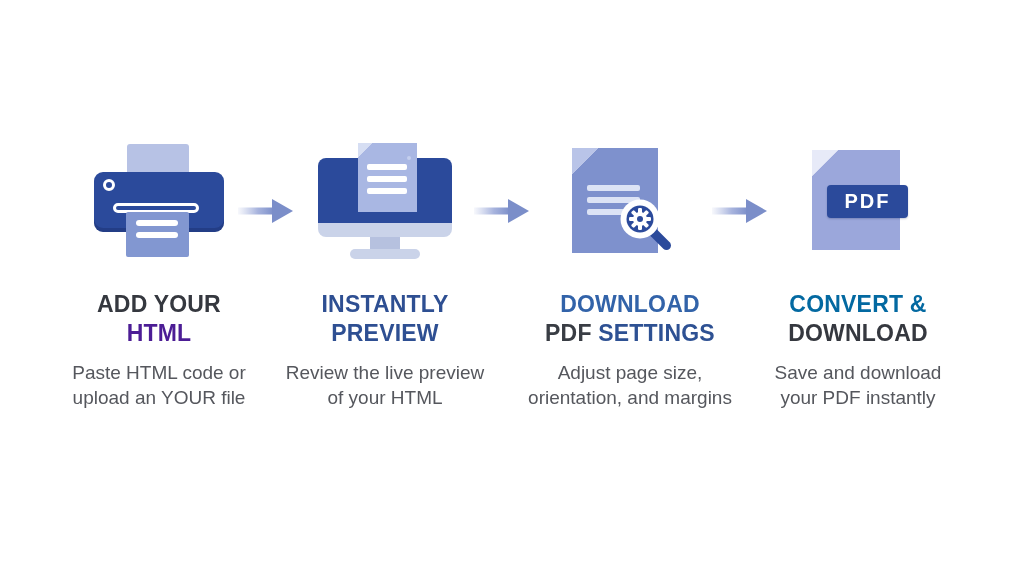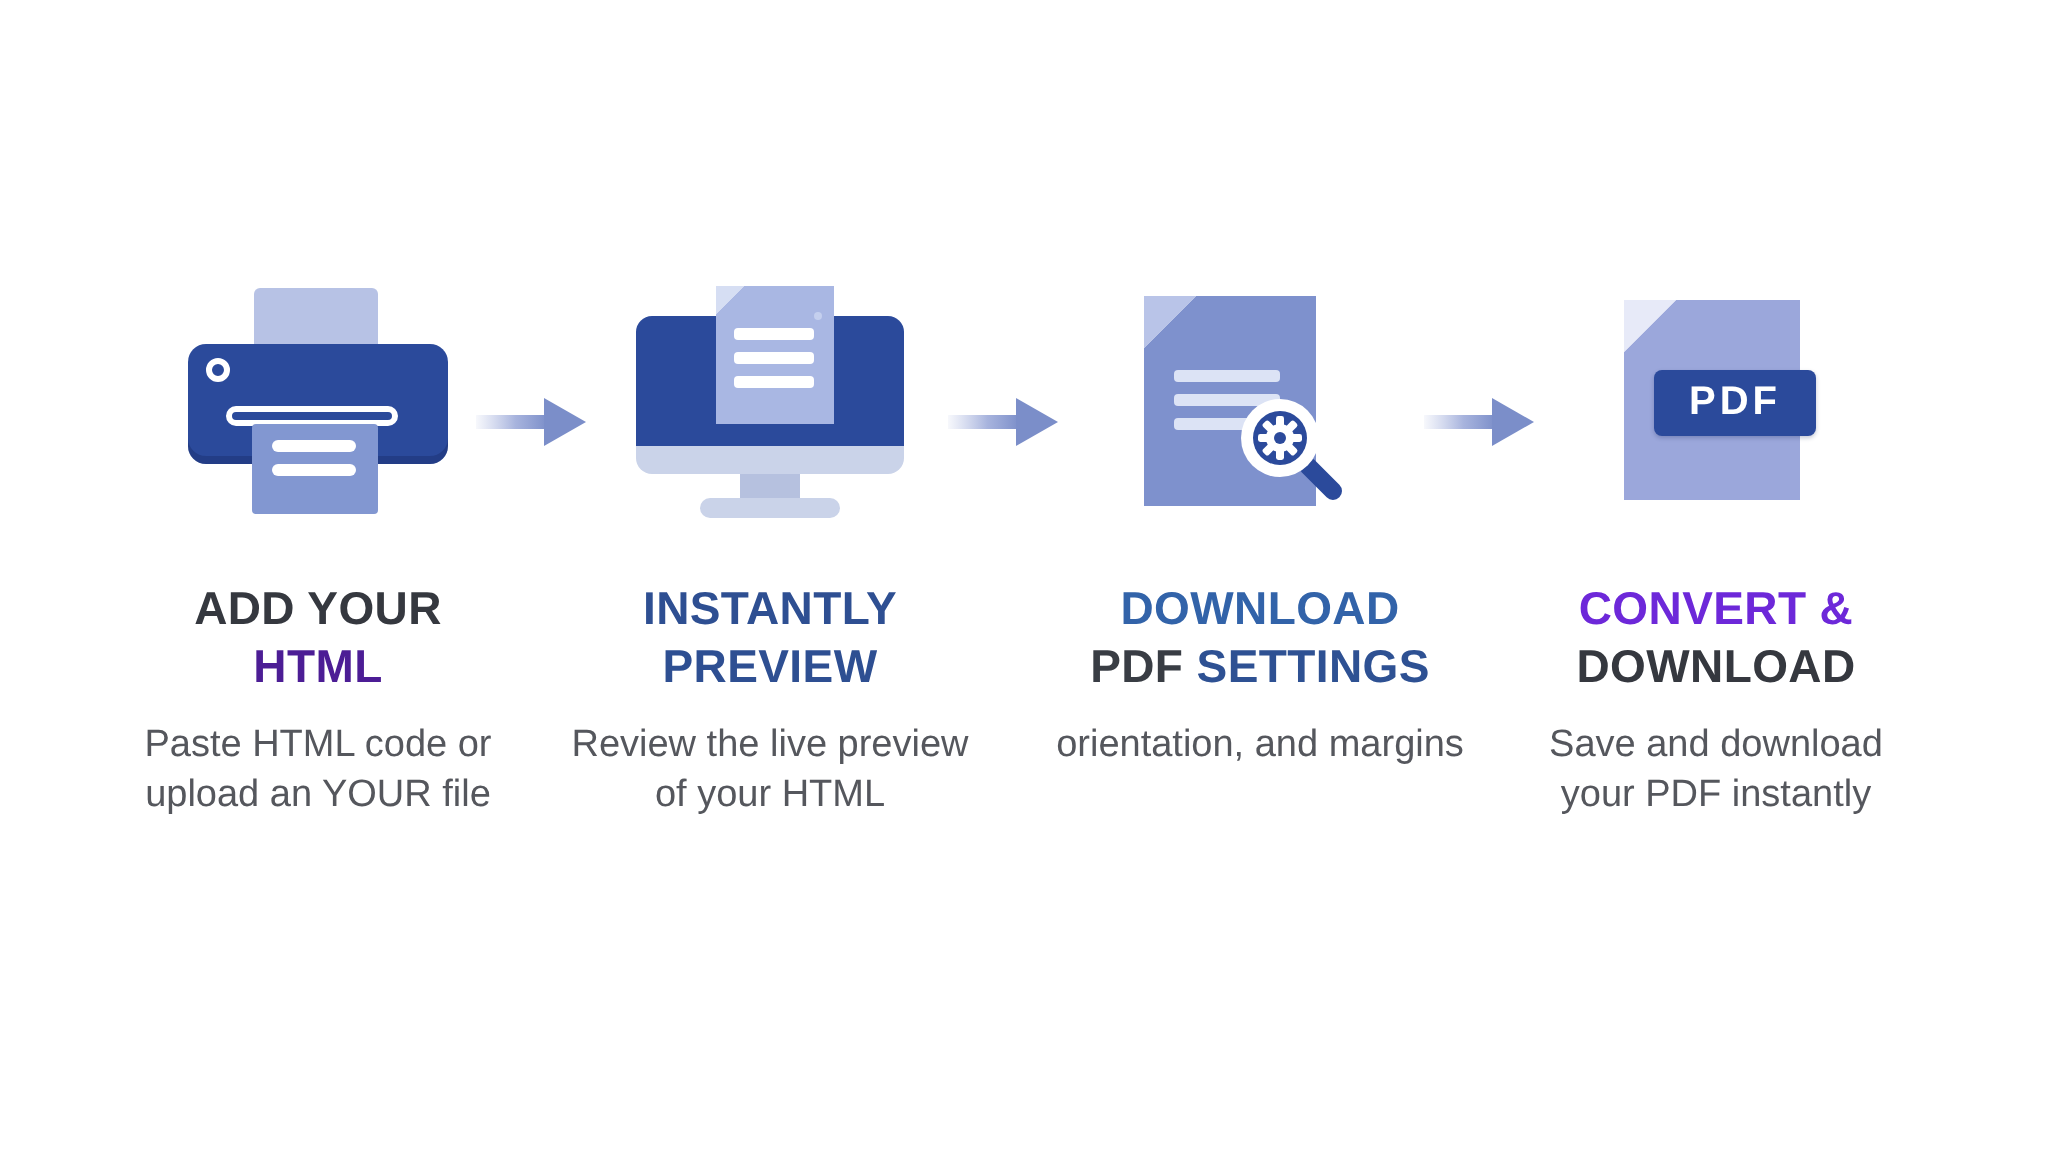--- a/index.html
+++ b/index.html
@@ -163,37 +163,38 @@
           <circle r="7" fill="#ffffff"></circle>
           <circle r="3" fill="#2b4a9b"></circle>
         </g>
       </svg>
     </div>
     <div class="step-title">
         <div><span style="color: rgb(50, 99, 169);">DOWNLOAD</span></div>
         <div><span style="color: rgb(57, 61, 68);">PDF</span> <span style="color: rgb(46, 81, 147);">SETTINGS</span></div>
       </div>
     <div class="step-desc">
+        <div>Adjust page size,</div>
         <div>orientation, and margins</div>
       </div>
   </div>
 
   <svg class="arrow a3" viewBox="0 0 56 26">
     <rect x="0" y="9.5" width="36" height="7" fill="url(#ag)"></rect>
     <polygon points="34,1 55,13 34,25" fill="#7b8ec9"></polygon>
   </svg>
 
   <div class="step" data-step="3">
     <div class="icon-box">
       <div class="f-doc"></div>
       <div class="f-fold"></div>
       <div class="f-badge">PDF</div>
     </div>
     <div class="step-title">
-        <div><span style="color: #6d28d9;">CONVERT &amp;</span></div>
+        <div><span style="color: #0369a1;">CONVERT &amp;</span></div>
         <div><span style="color: rgb(53, 56, 63);">DOWNLOAD</span></div>
       </div>
     <div class="step-desc">
         <div>Save and download</div>
         <div>your PDF instantly</div>
       </div>
   </div>
 
 </div>
 

